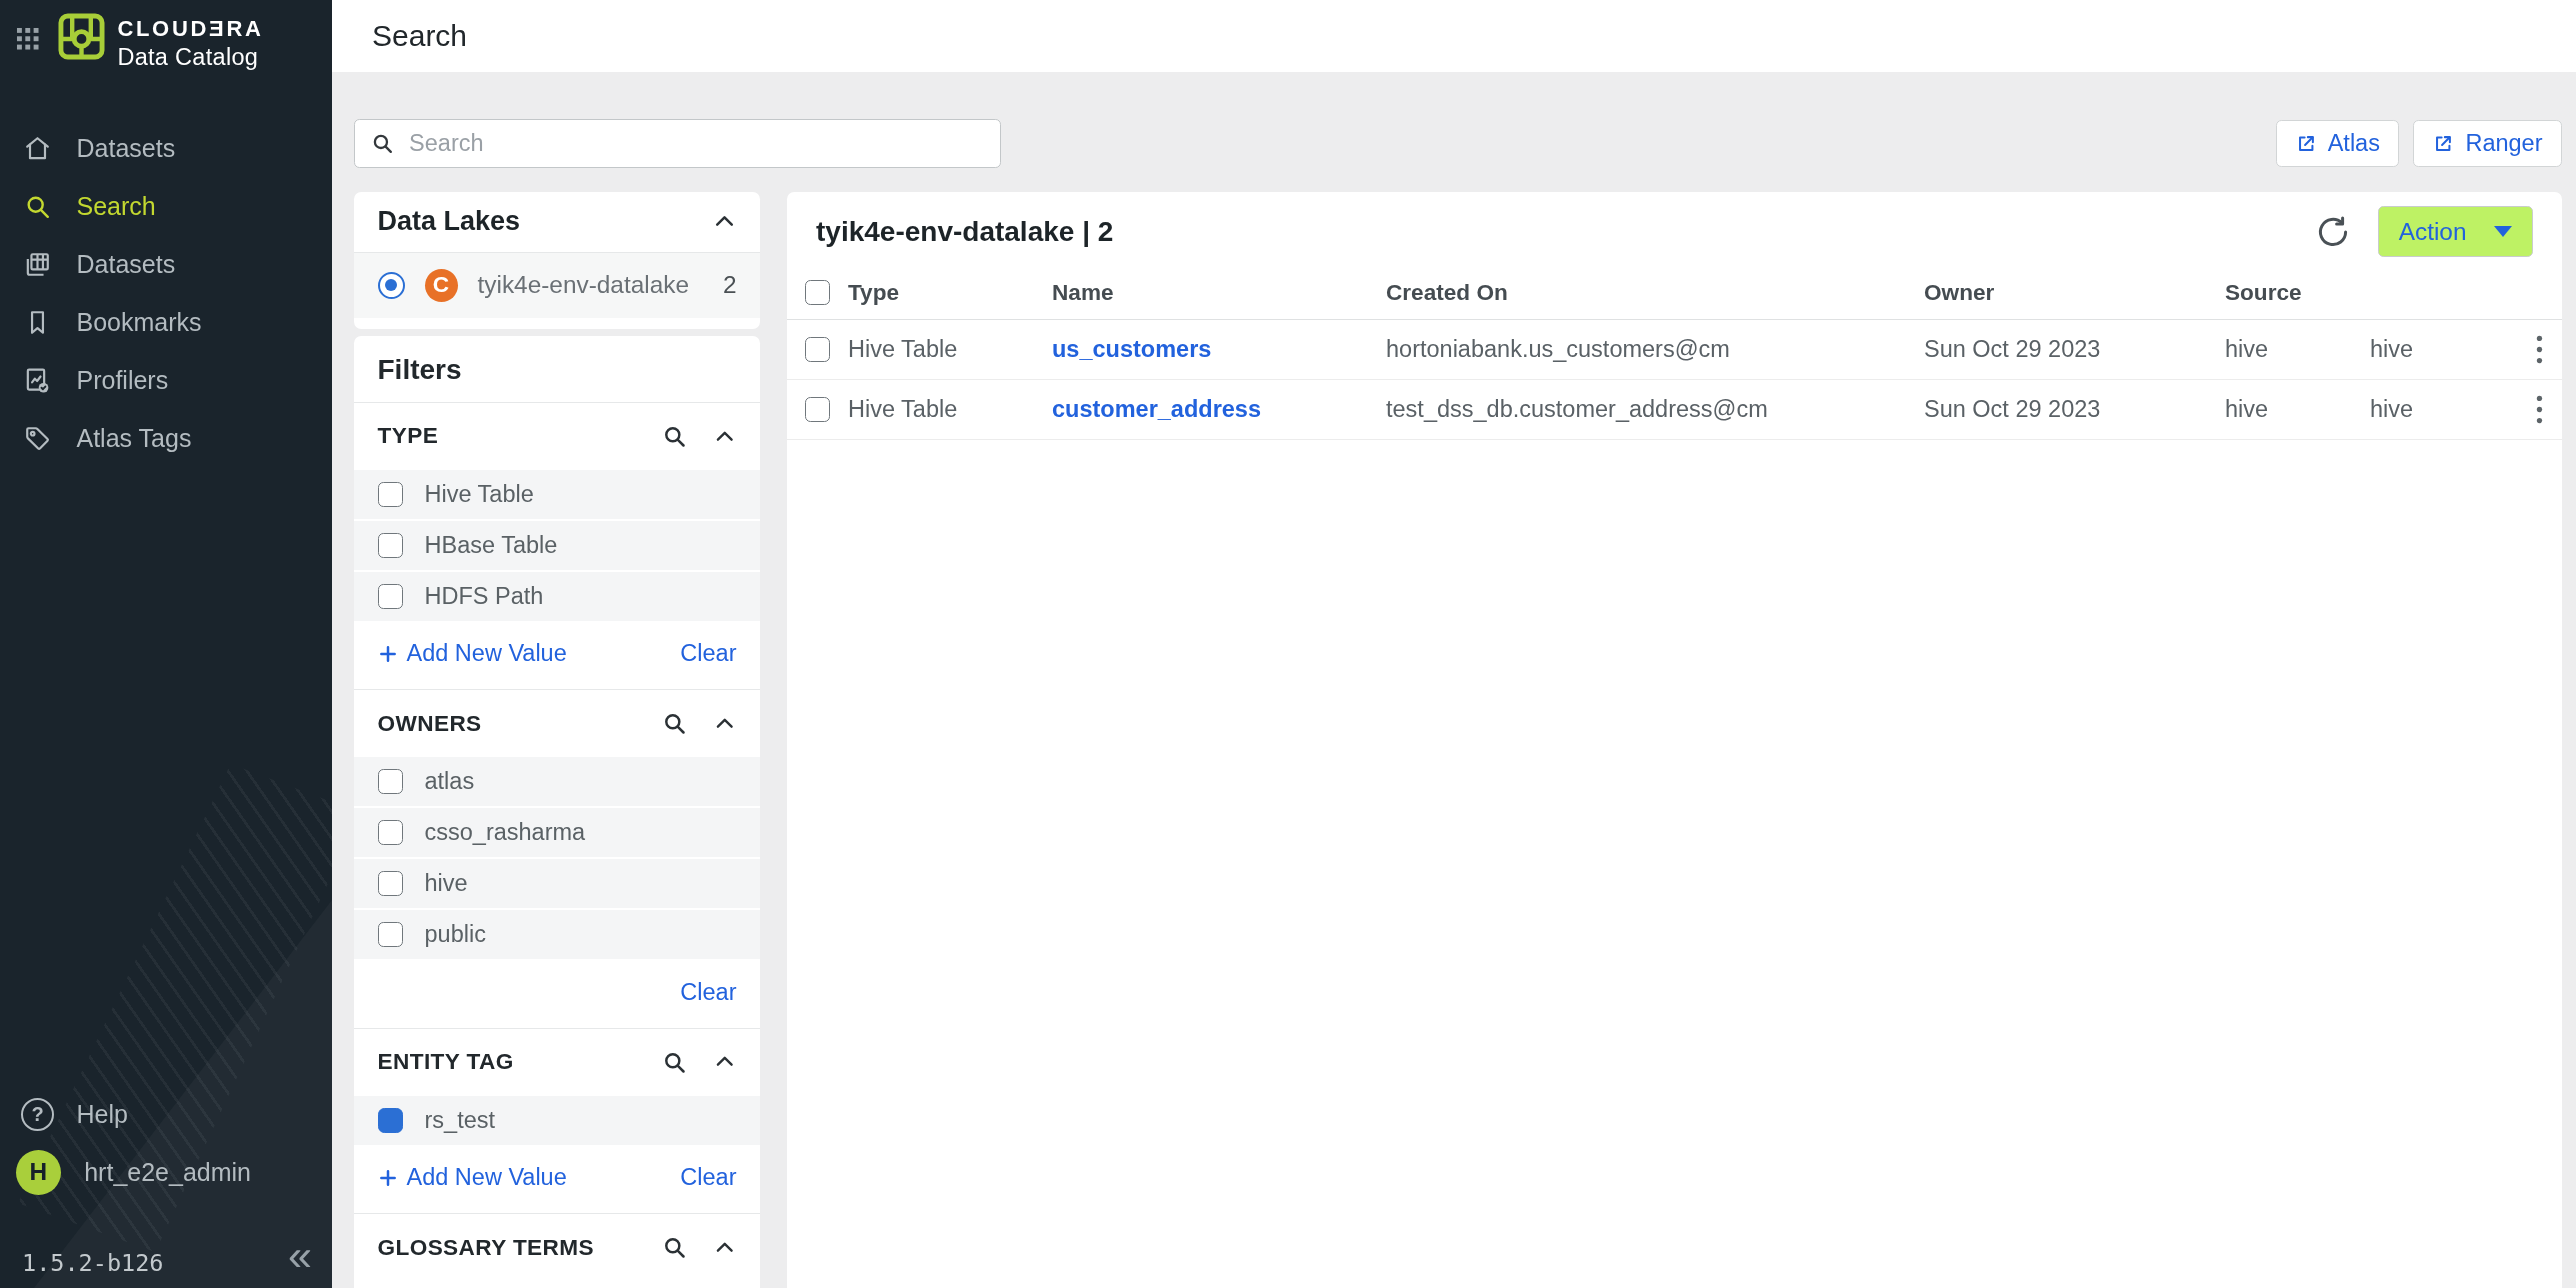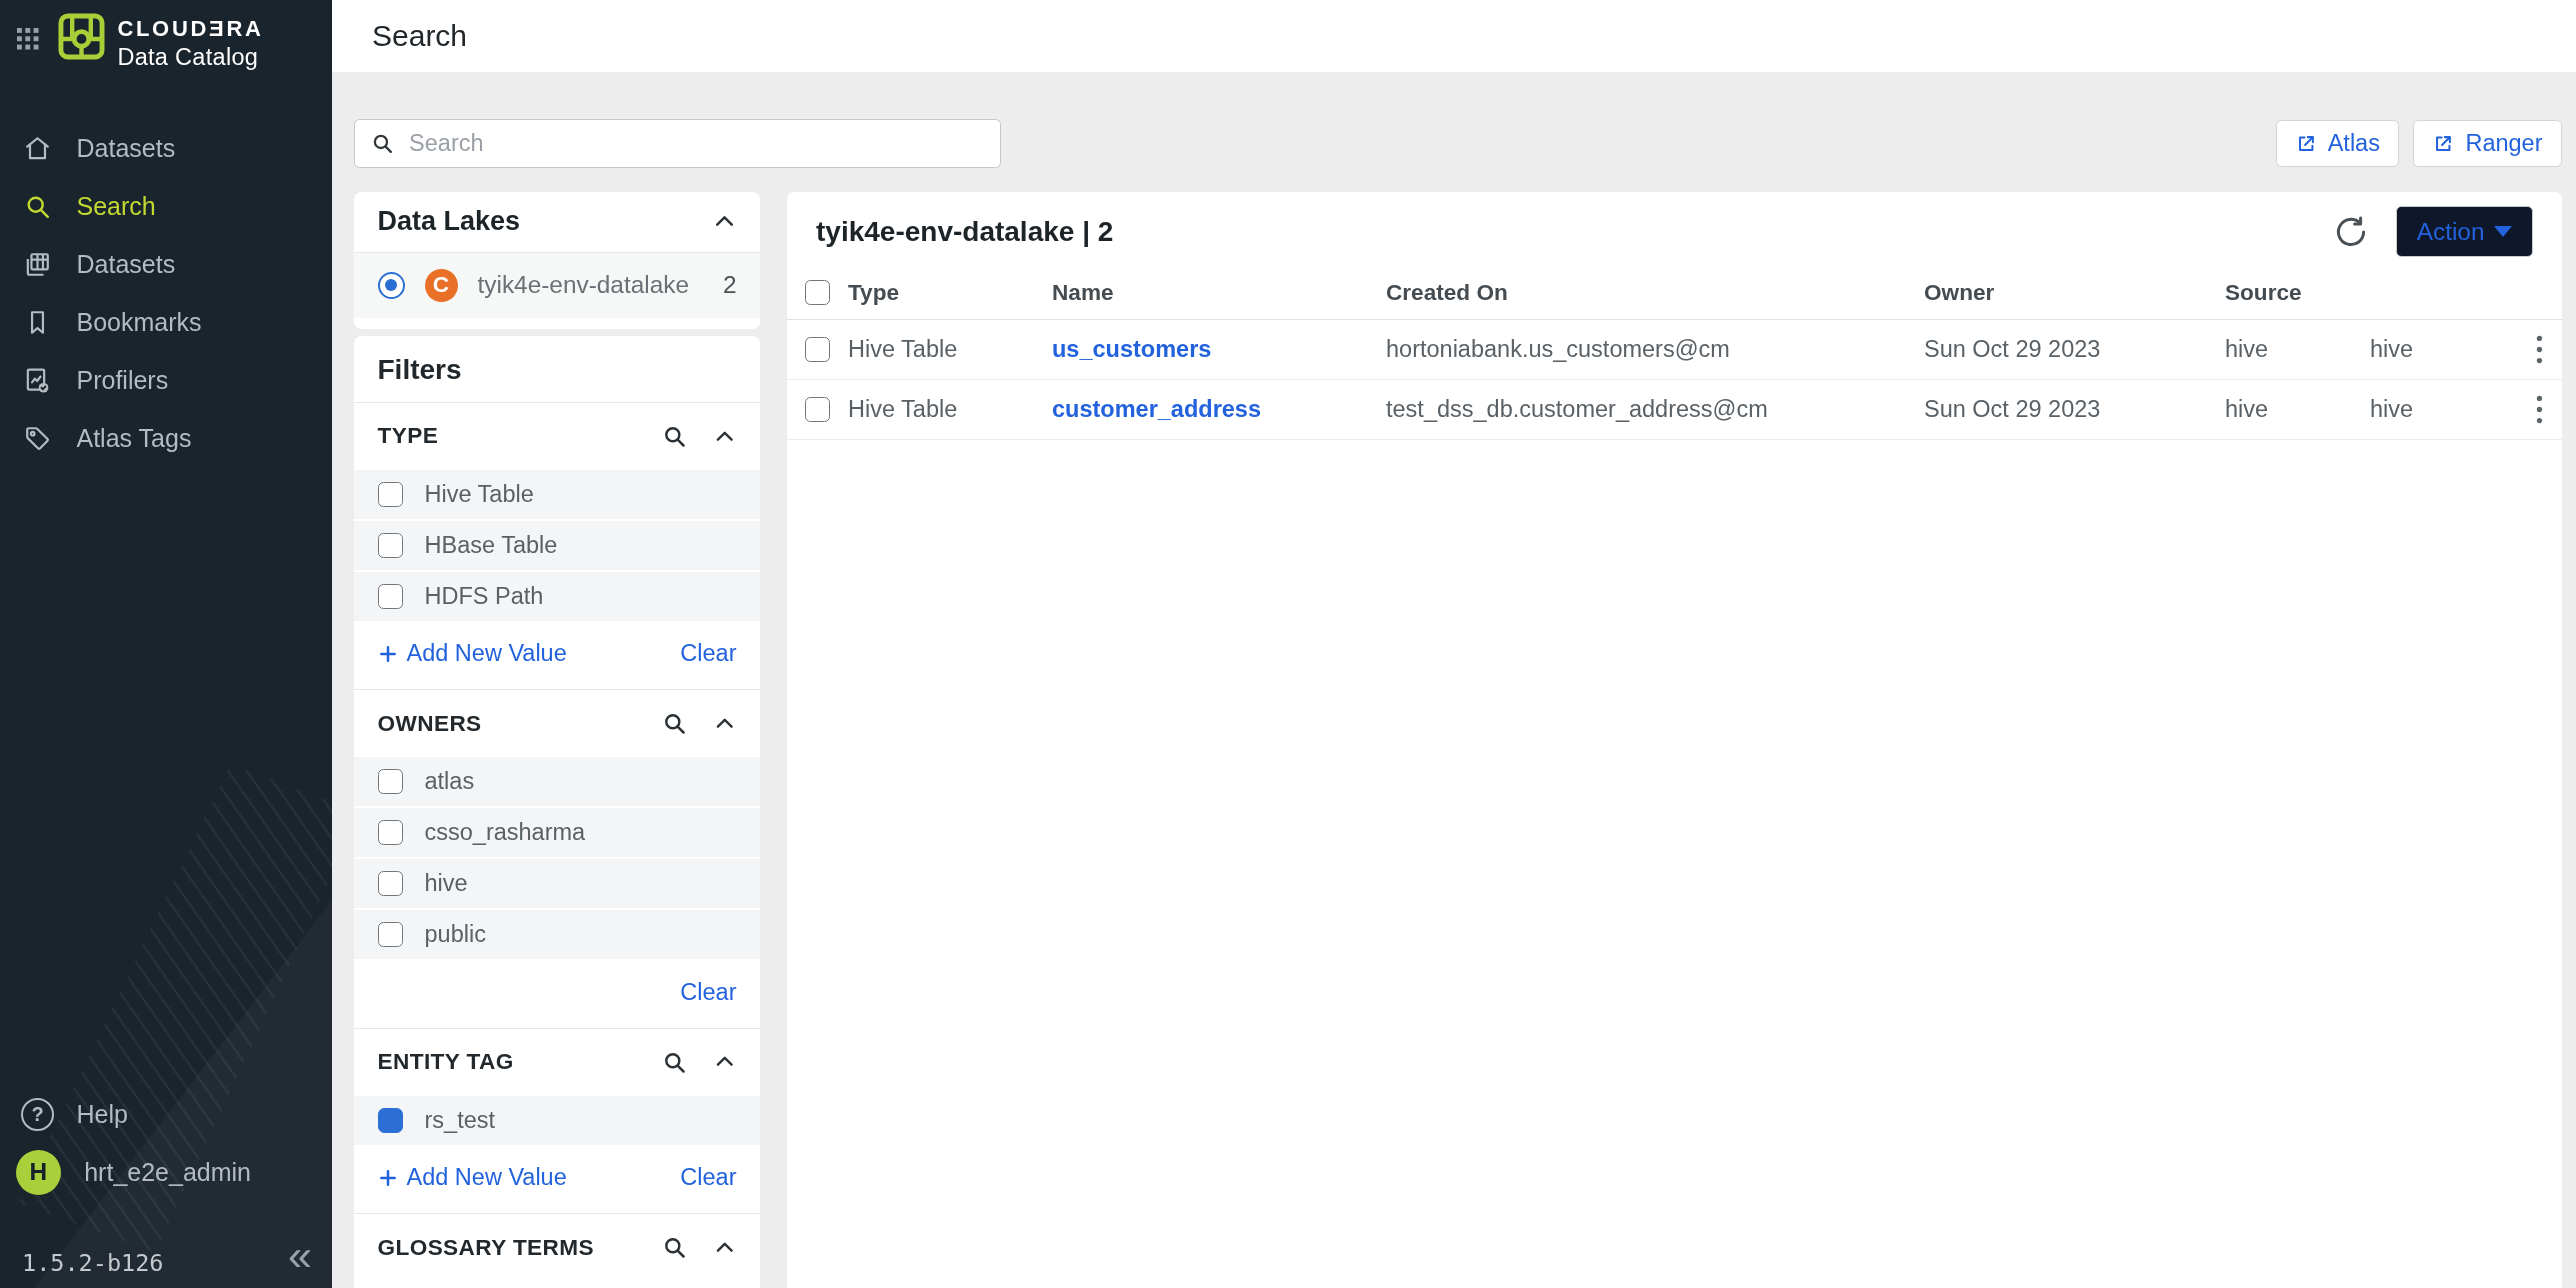--- a/index.html
+++ b/index.html
@@ -126,23 +126,23 @@
     color:#2262dd; font-size:23.5px; background:none; border:none; padding:0;
     font-family:inherit; display:flex; align-items:center; gap:9px; cursor:pointer; font-weight:500;
   }
 
   
   .results-card { flex:1; min-width:0; border-radius:7.2px 7.2px 0 0; display:flex; flex-direction:column; overflow:hidden; }
   .results-head { display:flex; align-items:center; padding:14.5px 29px 9px; flex:none; }
   .results-head h2 { margin:0; font-size:28px; font-weight:700; color:#1d2428; }
   .refresh-btn { margin-left:auto; background:none; border:none; padding:0; cursor:pointer; display:flex; }
   .action-btn {
-    margin-left:27px; height:51px; padding:0 20px; background:#0f172a;
+    margin-left:27px; height:51px; padding:0 20px; background:#bef264;
     border:0.9px solid #c9cccd; border-radius:5.4px; color:#2262dd; font-size:24.4px;
-    font-family:inherit; display:flex; align-items:center; gap:9px; cursor:pointer;
+    font-family:inherit; display:flex; align-items:center; gap:27px; cursor:pointer;
   }
   .caret-down { width:0; height:0; border-left:9px solid transparent; border-right:9px solid transparent; border-top:11px solid #2262dd; }
 
   .tbl-head, .tbl-row {
     display:grid; grid-template-columns:43px 204px 334px 538px 301px 145px 1fr 40px;
     align-items:center; padding:0 18px;
   }
   .tbl-head { height:54px; border-bottom:0.9px solid #dfe1e2; font-size:22.6px; font-weight:700; color:#454c51; }
   .tbl-row { height:60px; border-bottom:0.9px solid #ececec; font-size:23.5px; color:#5a6166; }
   .name-link { color:#2262dd; font-weight:700; cursor:pointer; text-decoration:none; }

